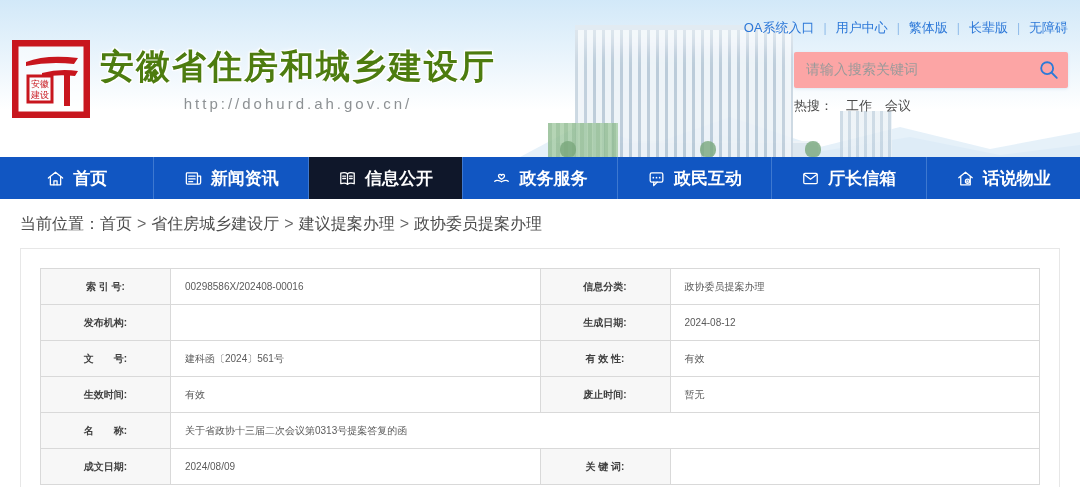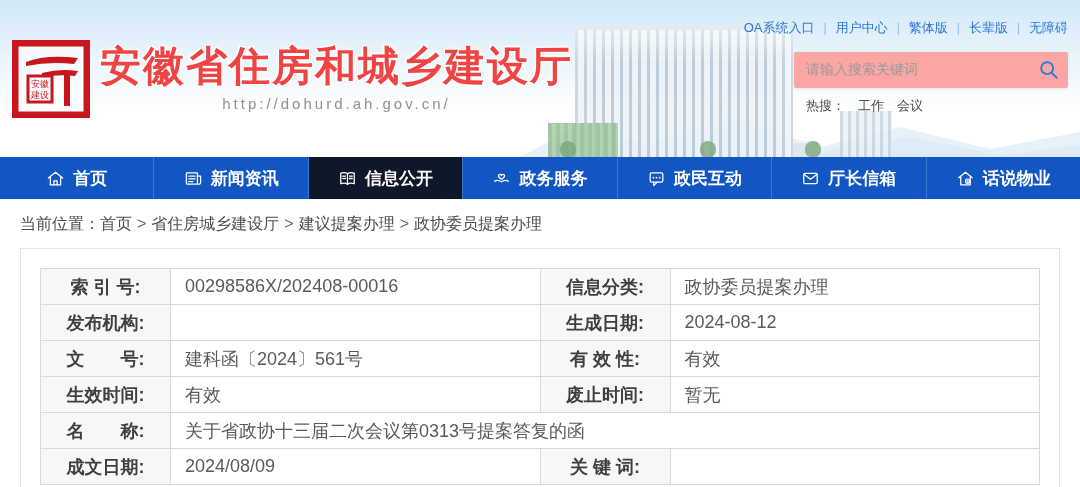--- a/index.html
+++ b/index.html
@@ -30,56 +30,56 @@
     background:#79a87c; opacity:.8; }
 
   .top-links { position:absolute; top:19px; right:12px; font-size:13px; color:#2c78d8;
     display:flex; align-items:center; z-index:5; }
   .top-link { color:#2c78d8; text-decoration:none; cursor:pointer; }
   .top-sep { color:#8fbbe9; margin:0 9px; font-size:12px; }
 
   .logo-wrap { position:absolute; left:12px; top:40px; display:flex; z-index:4; }
   .logo-box { width:78px; height:78px; margin-right:10px; }
   .title-block { padding-top:4px; }
-  .site-title { font-size:41px; font-weight:bold; color:#ef4444; letter-spacing:2px;
+  .site-title { font-size:34px; font-weight:bold; color:#4d7c0f; letter-spacing:2px;
     text-shadow:-1px -1px 0 #fff,1px -1px 0 #fff,-1px 1px 0 #fff,1px 1px 0 #fff,0 0 5px #fff;
     line-height:44px; white-space:nowrap; }
   .site-url { margin-top:7px; text-align:center; font-size:15px; color:#8d9194;
     letter-spacing:3px; }
 
   .search-wrap { position:absolute; top:52px; right:12px; width:274px; z-index:5; }
   .search-box { position:relative; width:274px; height:36px; background:#fca5a5;
     border-radius:2px; box-shadow:0 1px 3px rgba(80,130,180,.15); }
   .search-input { width:230px; height:34px; border:none; outline:none; padding:0 0 0 12px;
     font-size:14px; color:#555; background:transparent; }
   .search-input::placeholder { color:#9a9a9a; }
   .search-btn { position:absolute; right:8px; top:7px; width:22px; height:22px;
     background:none; border:none; cursor:pointer; padding:0; }
-  .hot-row { margin-top:9px; font-size:13px; color:#4a4a4a; display:flex;margin-left:12px; }
+  .hot-row { margin-top:9px; font-size:13px; color:#4a4a4a; display:flex; }
   .hot-term { color:#4a4a4a; text-decoration:none; margin-left:13px; cursor:pointer; }
 
   
   .nav { display:flex; width:1080px; height:42px; background:#1156c2; }
   .nav-item { flex:1 1 0; display:flex; align-items:center; justify-content:center;
     color:#fff; font-size:17px; font-weight:bold; cursor:pointer;
     border-right:1px solid #3d78d0; }
   .nav-item:last-child { border-right:none; }
   .nav-item.active { background:#0f172a; }
   .nav-icon { display:inline-flex; margin-right:8px; }
 
   
   .breadcrumb { padding:15px 0 13px 20px; font-size:16px; color:#4c4c4c; }
   .crumb-link { color:#4c4c4c; text-decoration:none; cursor:pointer; }
   .crumb-sep { margin:0 5px; color:#666; }
 
   
   .panel { margin:0 20px; border:1px solid #e7e7e7; padding:19px; height:260px;
     background:#fff; }
   table.meta { width:100%; border-collapse:collapse; table-layout:fixed; }
-  .meta td { border:1px solid #d9d9d9; height:36px; font-size:18px; vertical-align:middle; }
+  .meta td { border:1px solid #d9d9d9; height:36px; font-size:10px; vertical-align:middle; }
   .meta td.lbl { width:130px; background:#f7f7f7; color:#3f3f3f; font-weight:bold;
     text-align:center; }
   .meta td.val { color:#5a5a5a; padding-left:14px; text-align:left; }
 </style>
 </head>
 <body>
 
 <div class="header">
   <div class="sky-haze"></div>
 

